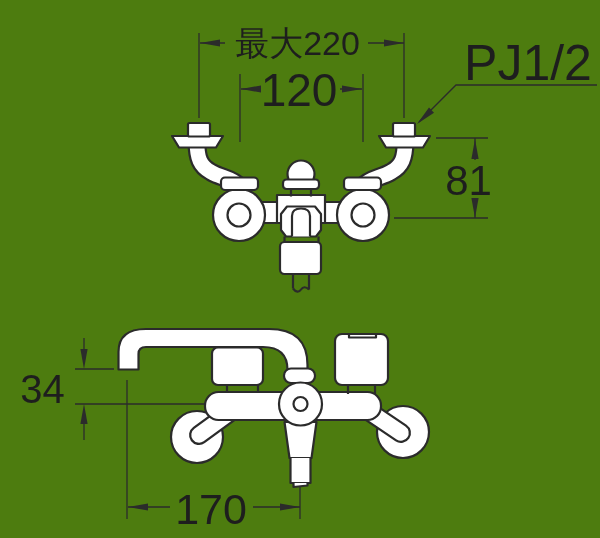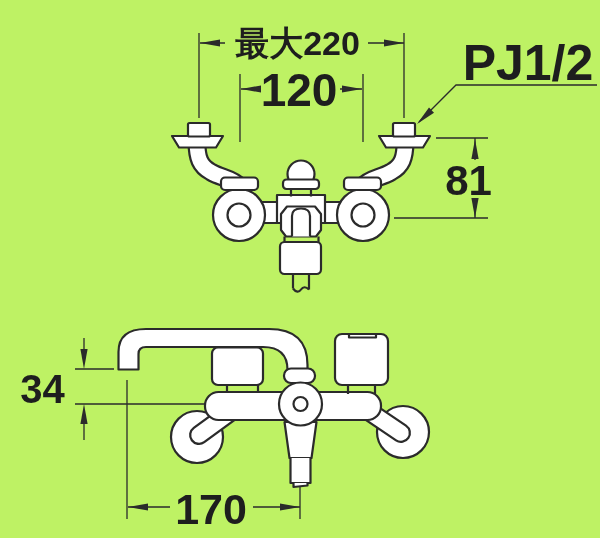--- a/index.html
+++ b/index.html
@@ -1,19 +1,18 @@
 <!DOCTYPE html>
 <html><head>
 <meta charset="utf-8">
 <style>
   html,body{margin:0;padding:0;background:#ffffff;}
   .canvas{
-    width:600px;height:538px;background:#bef264;position:relative;overflow:hidden;
+    width:600px;height:538px;background:#4d7c0f;position:relative;overflow:hidden;
     font-family:"Liberation Sans", sans-serif;
-    font-weight:bold;
   }
   svg{display:block;}
   svg text{
     font-family:"Liberation Sans","DejaVu Sans",sans-serif;
     fill:#1e1e1e;
   }
   .outline{fill:#ffffff;stroke:#2b2b2b;stroke-width:2.2;stroke-linejoin:round;}
   .line{fill:none;stroke:#2b2b2b;stroke-width:2.2;stroke-linejoin:round;stroke-linecap:butt;}
   .tubeB{fill:none;stroke:#2b2b2b;stroke-linecap:round;}
   .tubeW{fill:none;stroke:#ffffff;stroke-linecap:round;}

